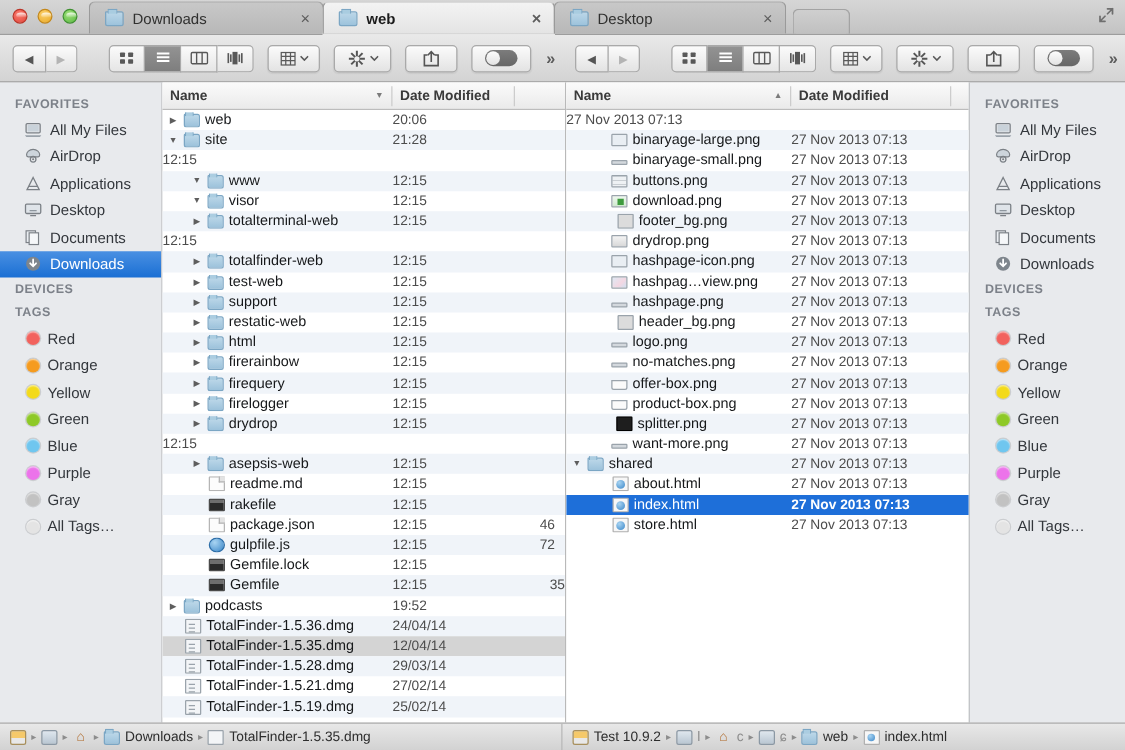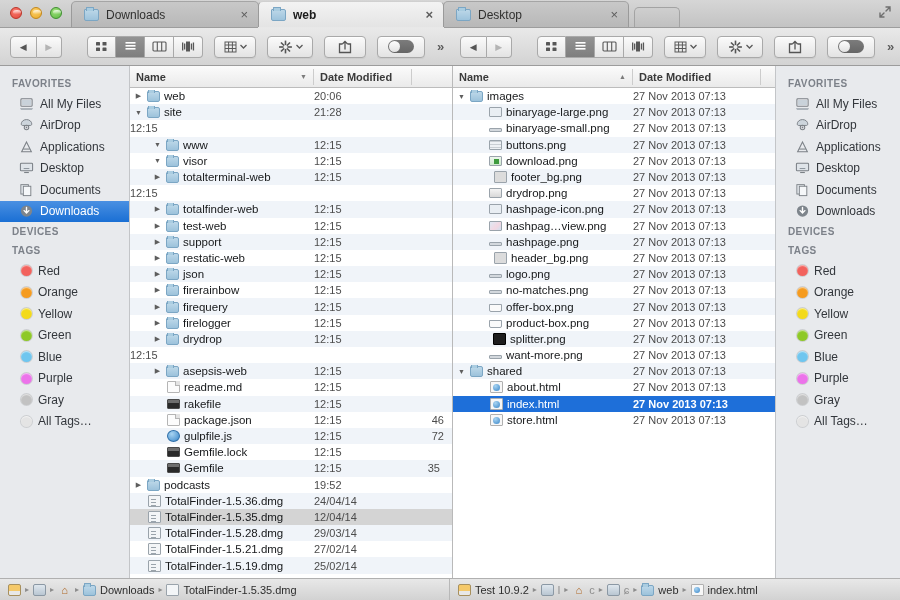--- a/index.html
+++ b/index.html
@@ -714,21 +714,21 @@
               <span class="fi folder"></span>
               <span>restatic-web</span>
             </div>
             <div class="cell date" style="width:98px">12:15</div>
             <div class="cell size" style="flex:1;padding-right:8px"></div>
           </div>
           <div class="row alt">
             <div class="cell name" style="width:184px;padding-left:23px">
               <span class="twisty">▶</span>
               <span class="fi folder"></span>
-              <span>json</span>
+              <span>html</span>
             </div>
             <div class="cell date" style="width:98px">12:15</div>
             <div class="cell size" style="flex:1;padding-right:8px"></div>
           </div>
           <div class="row">
             <div class="cell name" style="width:184px;padding-left:23px">
               <span class="twisty">▶</span>
               <span class="fi folder"></span>
               <span>firerainbow</span>
             </div>
@@ -820,21 +820,21 @@
             <div class="cell date" style="width:98px">12:15</div>
             <div class="cell size" style="flex:1;padding-right:8px"></div>
           </div>
           <div class="row alt">
             <div class="cell name" style="width:184px;padding-left:23px">
               <span class="twisty"></span>
               <span class="fi exec"></span>
               <span>Gemfile</span>
             </div>
             <div class="cell date" style="width:98px">12:15</div>
-            <div class="cell size" style="flex:1;padding-right:12px">35</div>
+            <div class="cell size" style="flex:1;padding-right:0">35</div>
           </div>
           <div class="row">
             <div class="cell name" style="width:184px;padding-left:4px">
               <span class="twisty">▶</span>
               <span class="fi folder"></span>
               <span>podcasts</span>
             </div>
             <div class="cell date" style="width:98px">19:52</div>
             <div class="cell size" style="flex:1;padding-right:8px"></div>
           </div>
@@ -892,25 +892,20 @@
           <span>Name</span>
           <span class="sortarrow">▲</span>
         </div>
         <div class="ch" style="width:128px">
           <span>Date Modified</span>
         </div>
         <div class="ch" style="flex:1;border-right:none"></div>
       </div>
       <div class="rows" id="rows-right">
           <div class="row">
-            <div class="cell name" style="width:180px;padding-left:4px">
-              <span class="twisty">▼</span>
-              <span class="fi folder"></span>
-              <span>images</span>
-            </div>
             <div class="cell date" style="width:128px">27 Nov 2013 07:13</div>
             <div class="cell size" style="flex:1;padding-right:8px"></div>
           </div>
           <div class="row alt">
             <div class="cell name" style="width:180px;padding-left:23px">
               <span class="twisty"></span>
               <span class="fi img"></span>
               <span>binaryage-large.png</span>
             </div>
             <div class="cell date" style="width:128px">27 Nov 2013 07:13</div>

